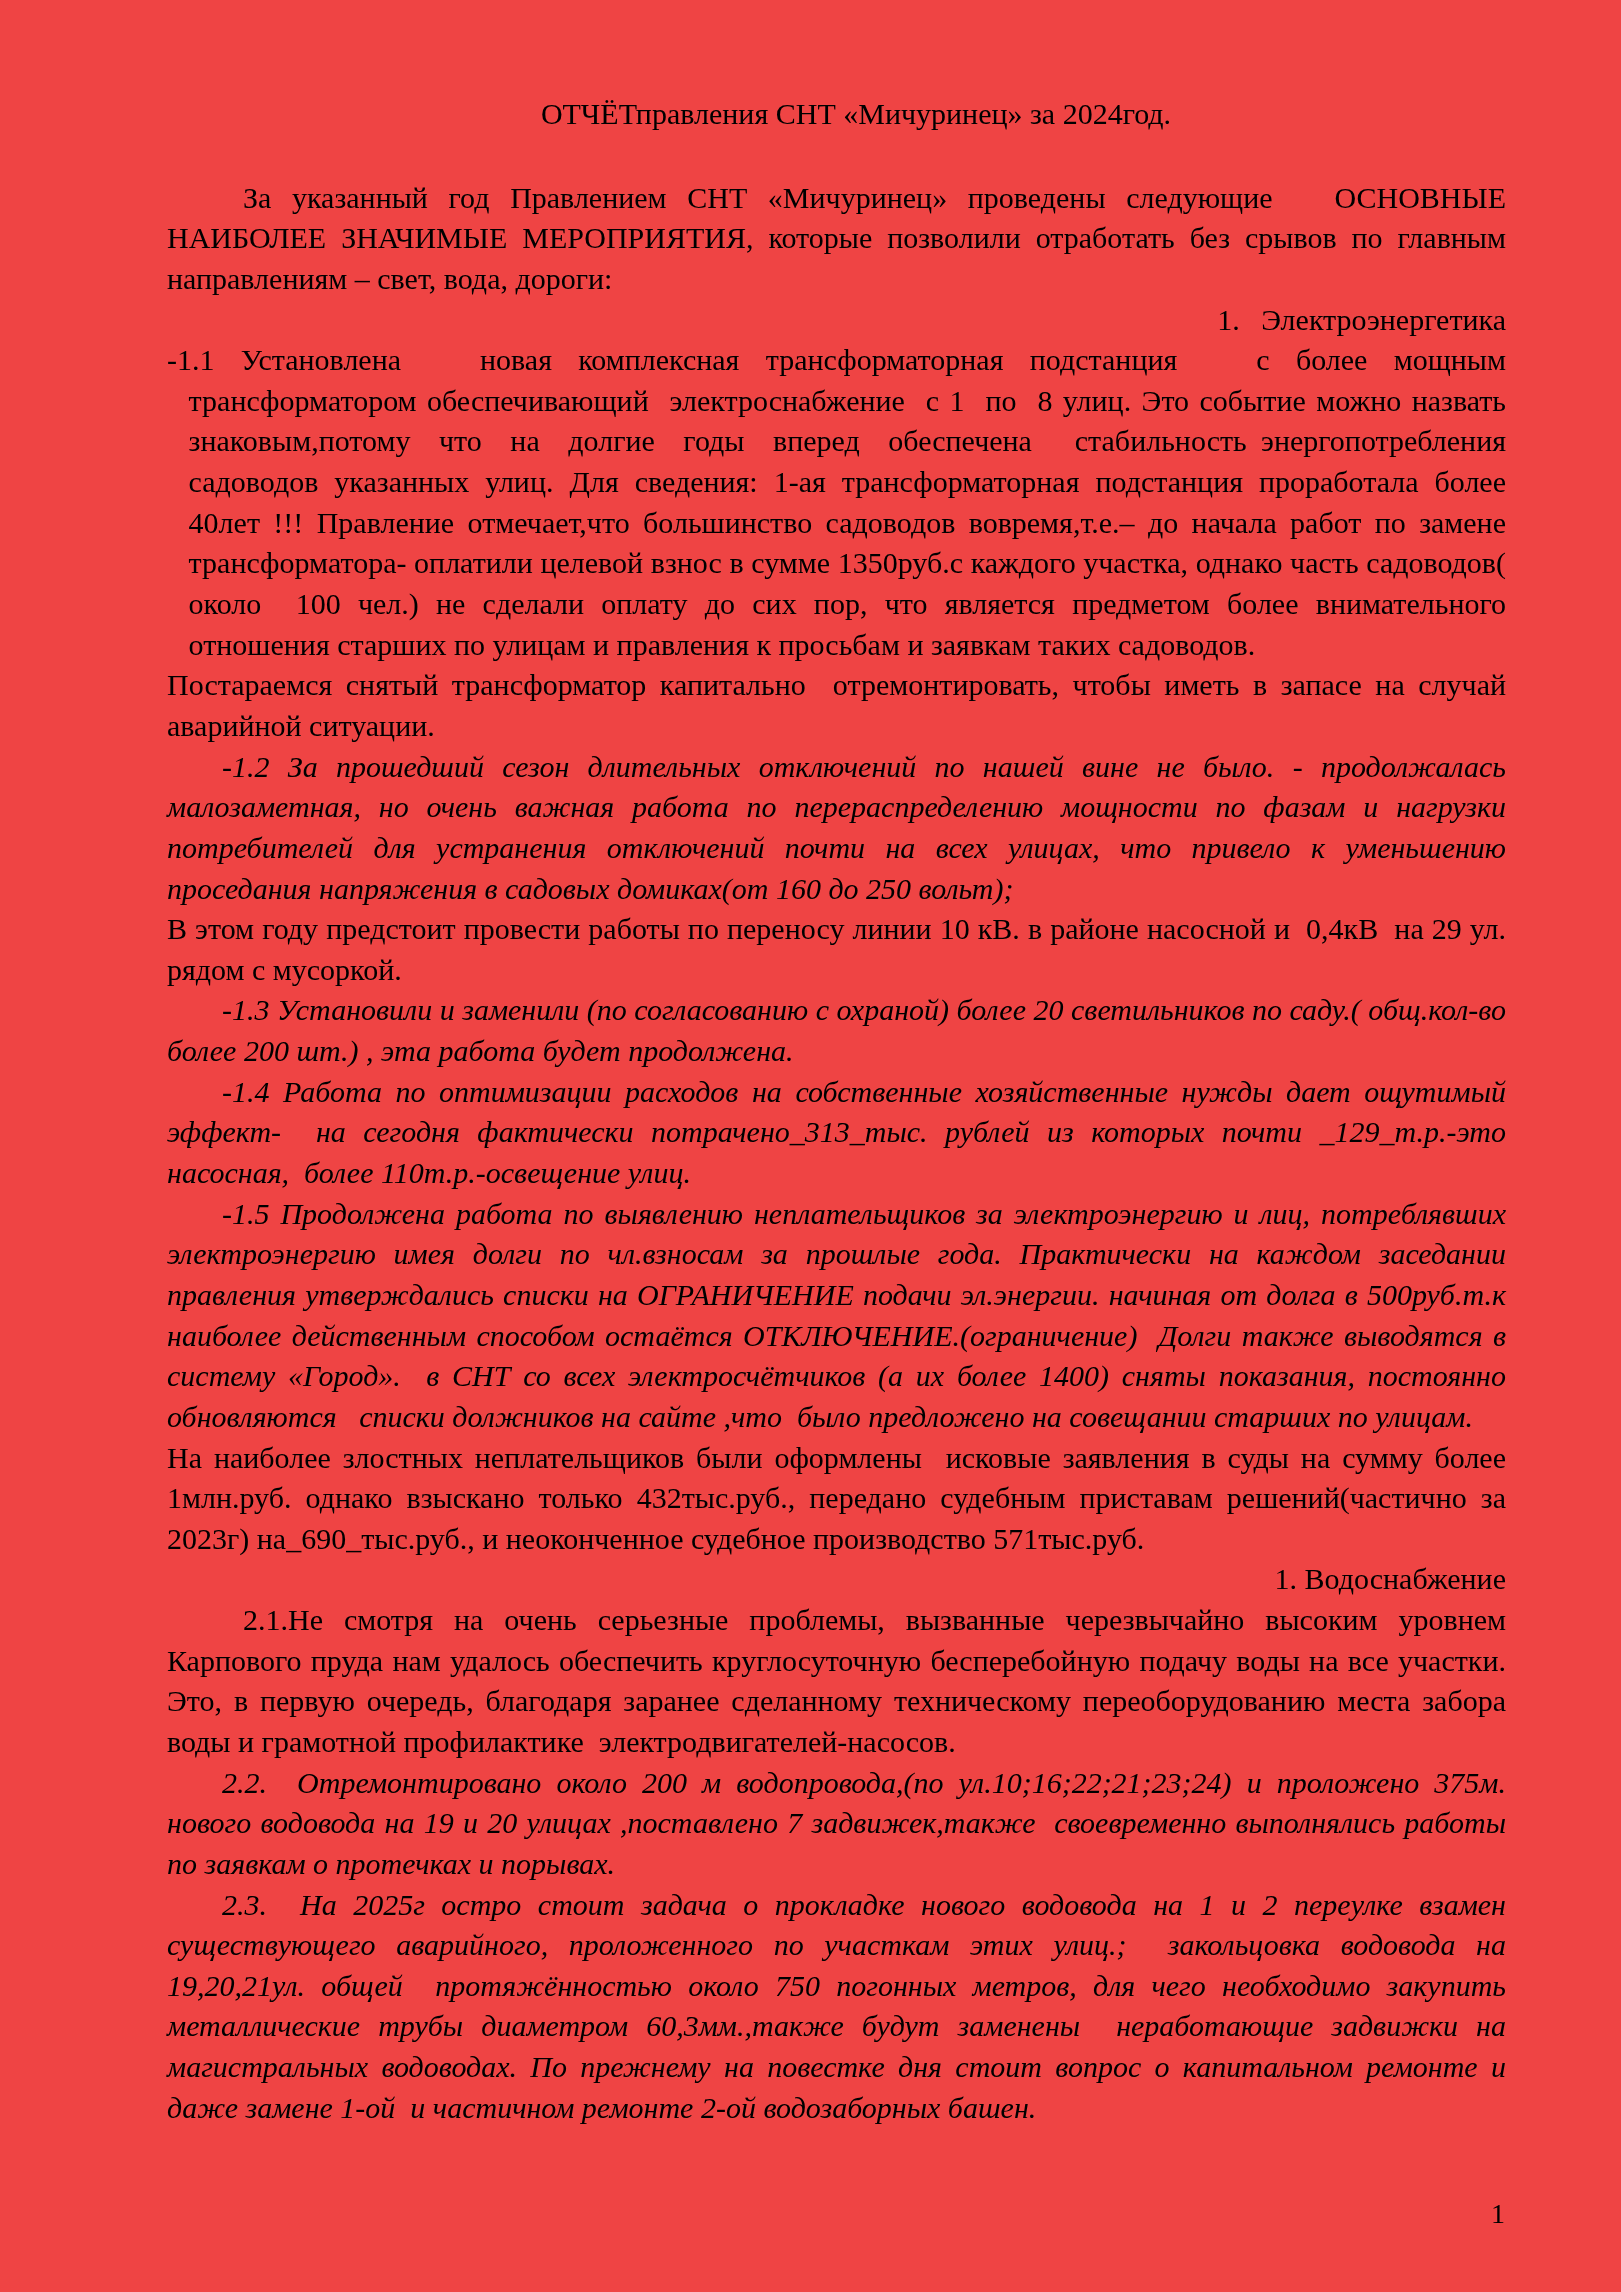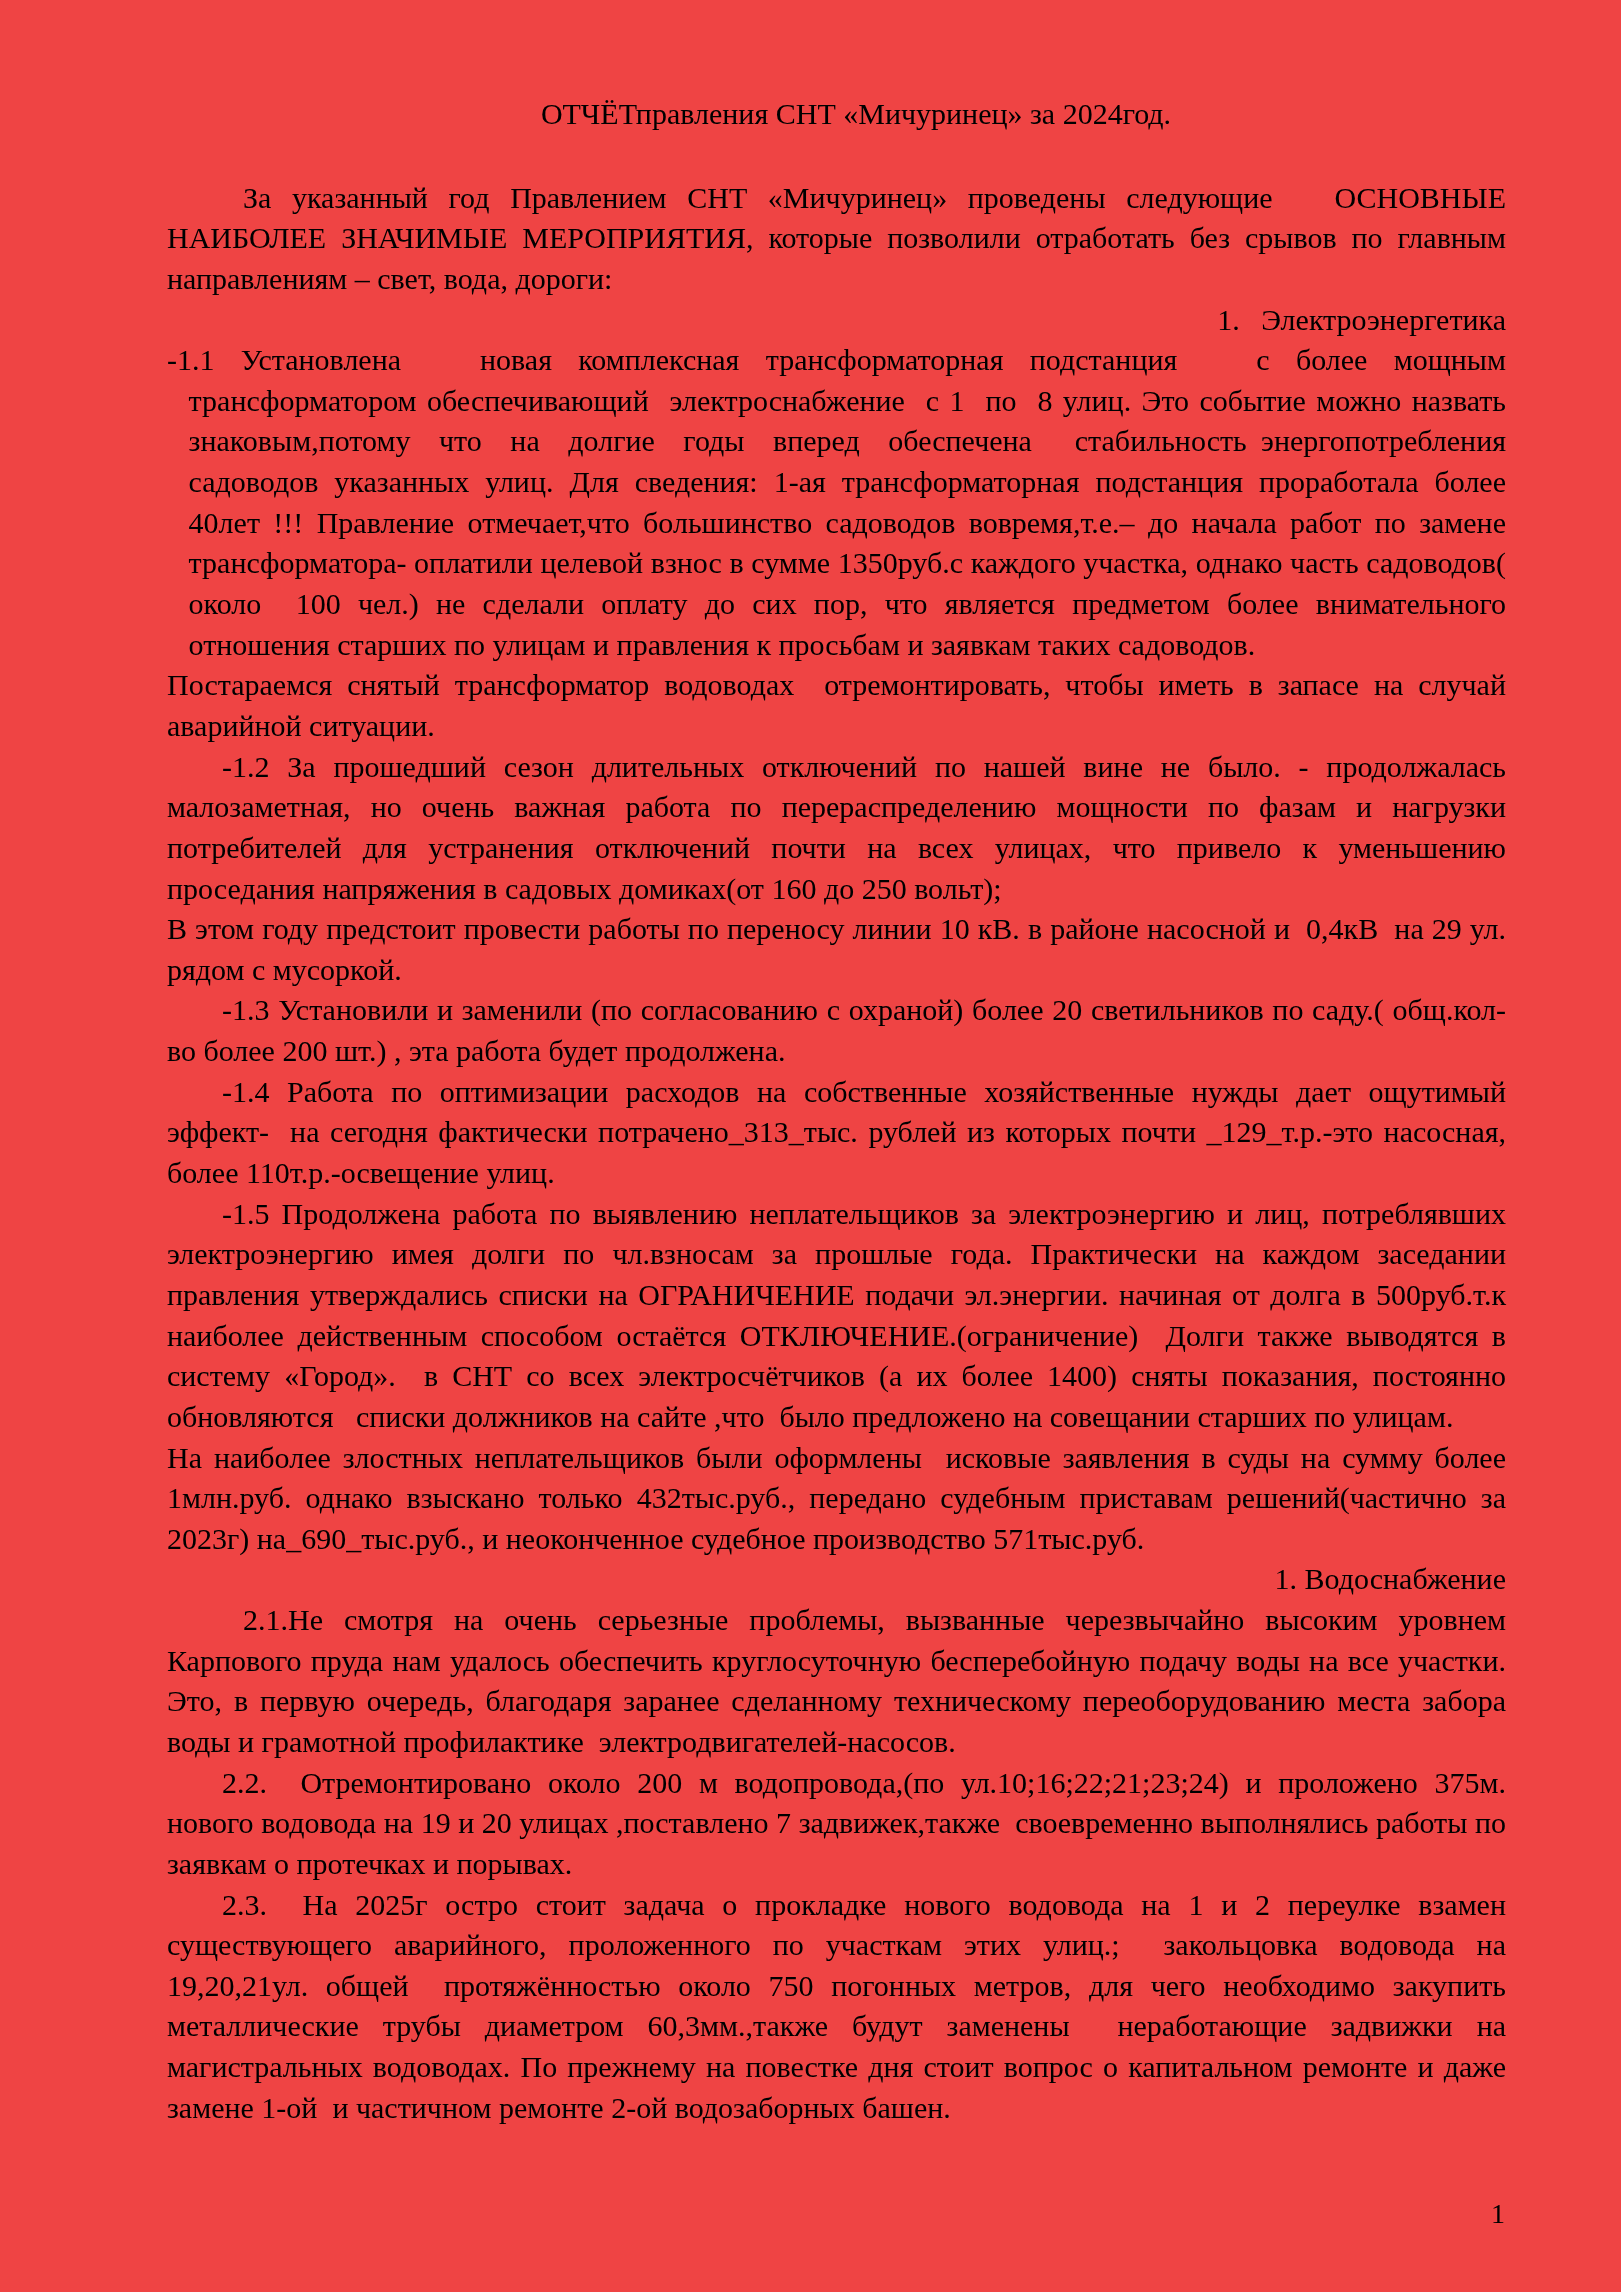--- a/index.html
+++ b/index.html
@@ -34,21 +34,21 @@
   p {
     margin: 0;
     padding: 0;
     text-align: justify;
     text-justify: inter-word;
     white-space: pre-wrap;
   }
   p.just { text-align: justify; }
   p.left { text-align: right; }
   .ind-1 { text-indent: 76px; font-family: Liberation Serif, serif; }
-  .ind-2 { text-indent: 55px; }
+  .ind-2 { text-indent: 55px; font-style: italic; }
   .ind-neg { padding-left: 21.6px; text-indent: -21.6px; }
   .ind-list { text-indent: 76px; }
   .page-number {
     position: absolute;
     right: 116px;
     bottom: 63px;
     font-size: 28px;
     font-family: "Liberation Serif", "DejaVu Serif", serif;
   }
 </style>
@@ -60,21 +60,21 @@
   <div class="doc-body">
 
     <div class="title">ОТЧЁТправления СНТ «Мичуринец» за 2024год.</div>
 
     <p class="just ind-1">За указанный год Правлением СНТ «Мичуринец» проведены следующие   ОСНОВНЫЕ НАИБОЛЕЕ ЗНАЧИМЫЕ МЕРОПРИЯТИЯ, которые позволили отработать без срывов по главным направлениям – свет, вода, дороги:</p>
 
     <p class="left ind-list">1.	Электроэнергетика</p>
 
     <p class="just ind-neg">-1.1 Установлена   новая комплексная трансформаторная подстанция   с более мощным трансформатором обеспечивающий  электроснабжение  с 1  по  8 улиц. Это событие можно назвать  знаковым,потому  что  на  долгие  годы  вперед  обеспечена   стабильность энергопотребления садоводов указанных улиц. Для сведения: 1-ая трансформаторная подстанция проработала более 40лет !!! Правление отмечает,что большинство садоводов вовремя,т.е.– до начала работ по замене  трансформатора- оплатили целевой взнос в сумме 1350руб.с каждого участка, однако часть садоводов( около  100 чел.) не сделали оплату до сих пор, что является предметом более внимательного отношения старших по улицам и правления к просьбам и заявкам таких садоводов.</p>
 
-    <p class="just">Постараемся снятый трансформатор водоводах  отремонтировать, чтобы иметь в запасе на случай аварийной ситуации.</p>
+    <p class="just">Постараемся снятый трансформатор капитально  отремонтировать, чтобы иметь в запасе на случай аварийной ситуации.</p>
 
     <p class="just ind-2">-1.2 За прошедший сезон длительных отключений по нашей вине не было. - продолжалась малозаметная, но очень важная работа по перераспределению мощности по фазам и нагрузки потребителей для устранения отключений почти на всех улицах, что привело к уменьшению проседания напряжения в садовых домиках(от 160 до 250 вольт);</p>
 
     <p class="just">В этом году предстоит провести работы по переносу линии 10 кВ. в районе насосной и  0,4кВ  на 29 ул. рядом с мусоркой.</p>
 
     <p class="just ind-2">-1.3 Установили и заменили (по согласованию с охраной) более 20 светильников по саду.( общ.кол-во более 200 шт.) , эта работа будет продолжена.</p>
 
     <p class="just ind-2">-1.4 Работа по оптимизации расходов на собственные хозяйственные нужды дает ощутимый эффект-  на сегодня фактически потрачено_313_тыс. рублей из которых почти _129_т.р.-это насосная,  более 110т.р.-освещение улиц.</p>
 
     <p class="just ind-2">-1.5 Продолжена работа по выявлению неплательщиков за электроэнергию и лиц, потреблявших электроэнергию имея долги по чл.взносам за прошлые года. Практически на каждом заседании правления утверждались списки на ОГРАНИЧЕНИЕ подачи эл.энергии. начиная от долга в 500руб.т.к наиболее действенным способом остаётся ОТКЛЮЧЕНИЕ.(ограничение)  Долги также выводятся в систему «Город».  в СНТ со всех электросчётчиков (а их более 1400) сняты показания, постоянно обновляются   списки должников на сайте ,что  было предложено на совещании старших по улицам.</p>

